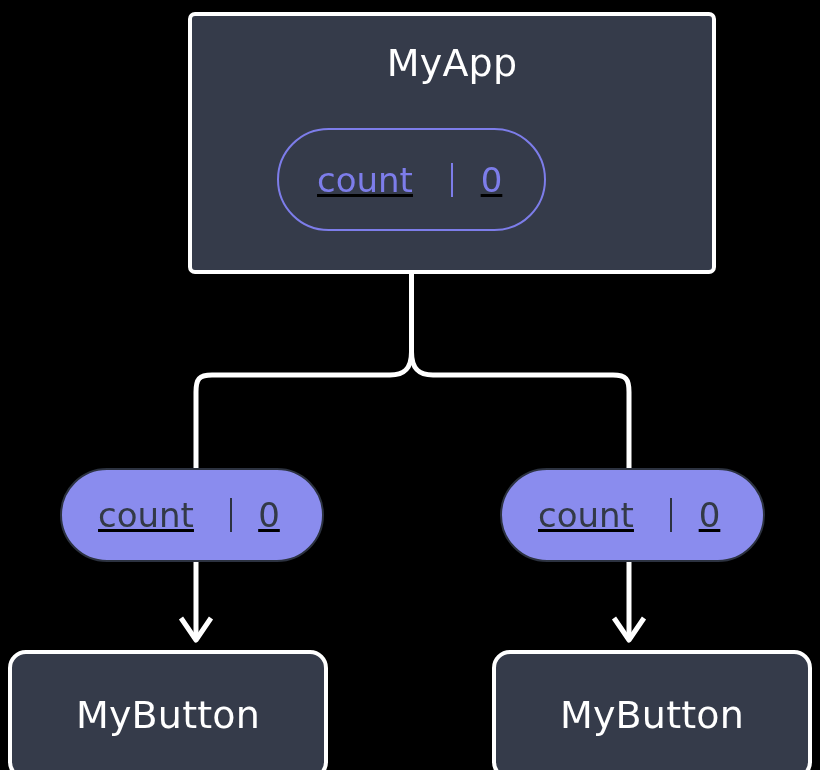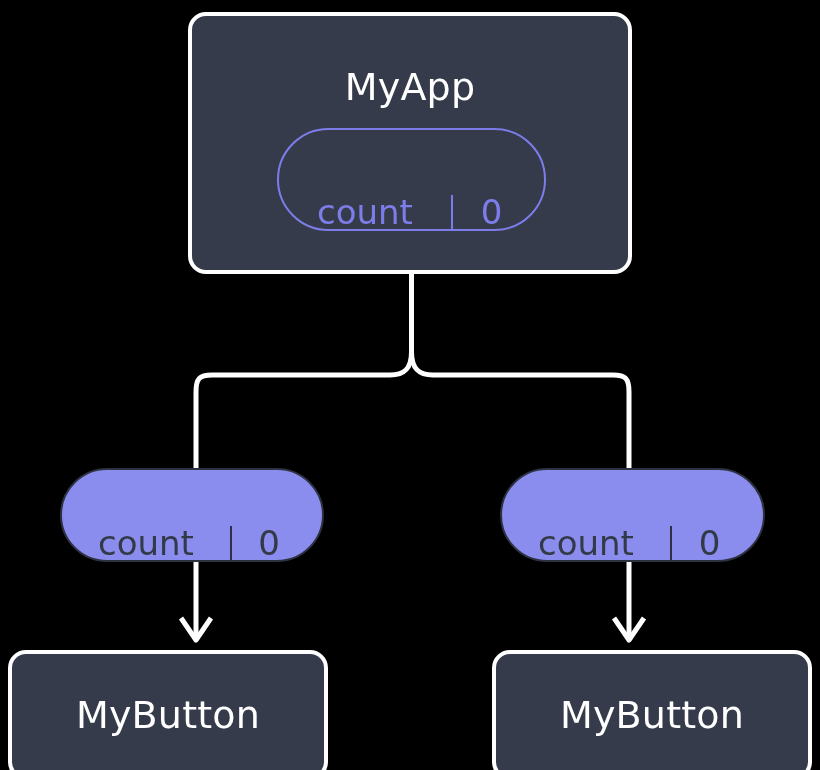--- a/index.html
+++ b/index.html
@@ -44,23 +44,24 @@
     font-size: 38px;
     line-height: 1;
     font-weight: 400;
     letter-spacing: 0.2px;
     white-space: nowrap;
   }
 
   #box-myapp {
     left: 188px;
     top: 12px;
-    width: 444px;
+    width: 528px;
     height: 262px;
-    padding-top: 52px;
+    padding-top: 28px;
+    border-radius: 7px;
   }
   #box-mybutton-left {
     left: 8px;
     top: 650px;
     width: 320px;
     height: 130px;
     justify-content: center;
   }
   #box-mybutton-right {
     left: 492px;
@@ -68,23 +69,24 @@
     width: 320px;
     height: 130px;
     justify-content: center;
   }
 
   
   .pill {
     position: absolute;
     box-sizing: border-box;
     display: flex;
-    align-items: flex-end;
+    align-items: center;
     border-radius: 999px;
     overflow: hidden;
+    text-decoration: underline;
   }
   .pill-key, .pill-val {
     display: flex;
     align-items: center;
     justify-content: center;
     font-size: 34px;
     line-height: 1;
     white-space: nowrap;
     box-sizing: border-box;
   }

